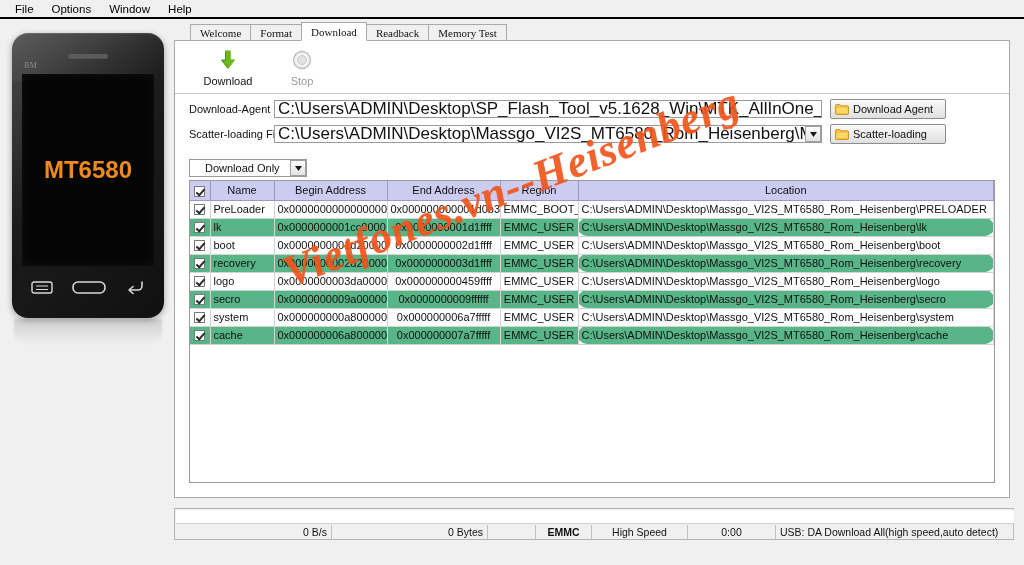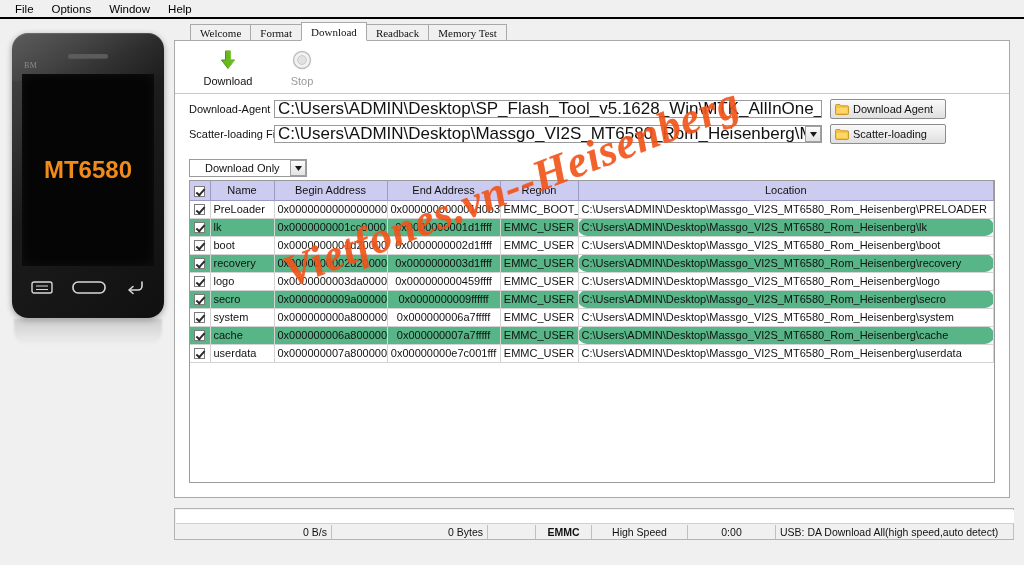--- a/index.html
+++ b/index.html
@@ -538,28 +538,20 @@
                 <td class="c-loc">C:\Users\ADMIN\Desktop\Massgo_VI2S_MT6580_Rom_Heisenberg\system</td>
               </tr>
               <tr class="sel">
                 <td class="c-chk"><span class="cb"></span></td>
                 <td class="c-name">cache</td>
                 <td class="c-begin">0x000000006a800000</td>
                 <td class="c-end">0x000000007a7fffff</td>
                 <td class="c-region">EMMC_USER</td>
                 <td class="c-loc">C:\Users\ADMIN\Desktop\Massgo_VI2S_MT6580_Rom_Heisenberg\cache</td>
               </tr>
-              <tr>
-                <td class="c-chk"><span class="cb"></span></td>
-                <td class="c-name">userdata</td>
-                <td class="c-begin">0x000000007a800000</td>
-                <td class="c-end">0x00000000e7c001fff</td>
-                <td class="c-region">EMMC_USER</td>
-                <td class="c-loc">C:\Users\ADMIN\Desktop\Massgo_VI2S_MT6580_Rom_Heisenberg\userdata</td>
-              </tr>
             </tbody>
         </table>
       </div>
 
     </div>
   </div>
 
   <div id="statusbox">
     <div id="progress"></div>
     <div id="statusbar">

